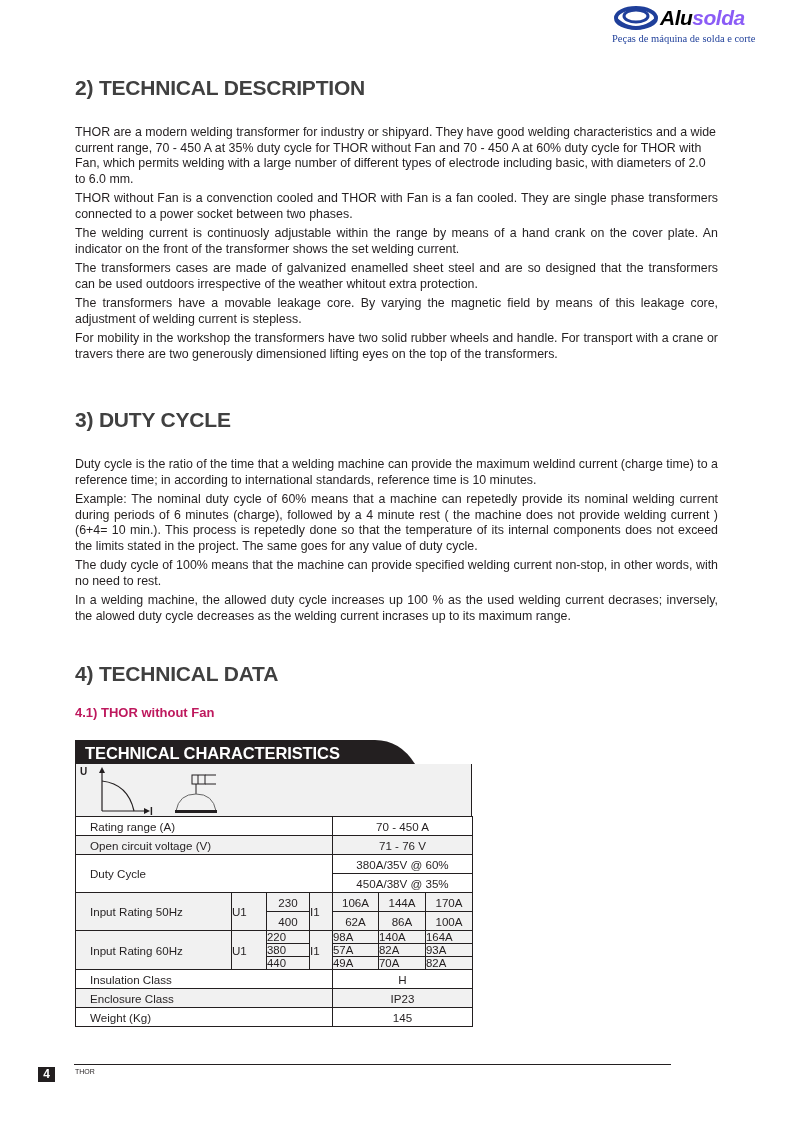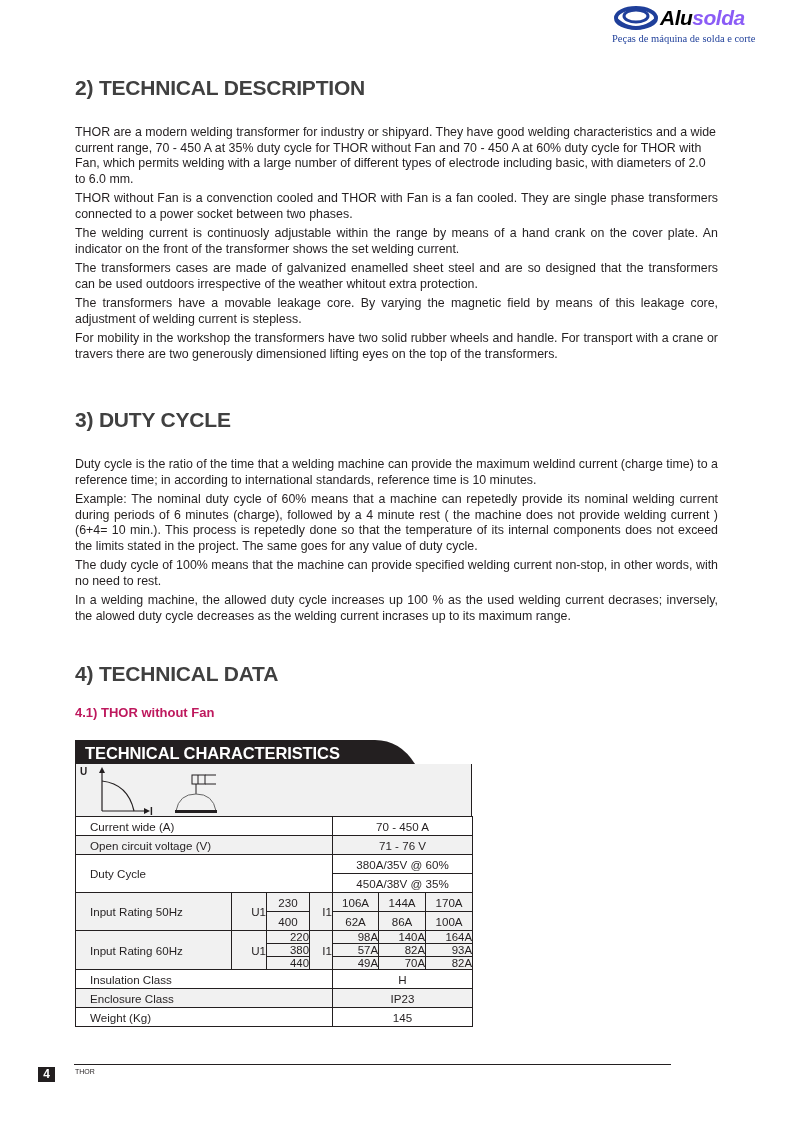--- a/index.html
+++ b/index.html
@@ -26,22 +26,22 @@
   .tc { position: absolute; left: 75px; top: 740px; width: 397px; }
   .tc-head { position: relative; height: 24px; }
   .tc-head svg { position: absolute; left: 0; top: 0; }
   .tc-head .t { position: absolute; left: 10px; top: 4px; color: #fff; font-weight: bold; font-size: 16.5px; letter-spacing: -0.1px; }
   .tc-graphic { height: 52px; border-left: 1px solid #231f20; border-right: 1px solid #231f20; background: #f1f1f1; position: relative; }
   table.spec { border-collapse: collapse; width: 397px; font-size: 11.6px; table-layout: fixed; }
   table.spec td { border: 1px solid #231f20; padding: 0; height: 18px; line-height: 17px; }
   table.spec td.lbl { padding-left: 14px; text-align: left; }
   table.spec td.val { text-align: center; }
   table.spec tr.g td { background: #f1f1f1; }
-  table.spec td.sm { height: 12px; line-height: 12px; font-size: 11.4px; text-align: right; }
-  table.spec td.mid { text-align: right; margin-top: 18px; }
+  table.spec td.sm { height: 12px; line-height: 12px; font-size: 11.4px; text-align: left; }
+  table.spec td.mid { text-align: left; margin-top: 18px; }
 
   .footer-line { position: absolute; left: 74px; top: 1064px; width: 597px; height: 1px; background: #231f20; }
   .page-num { position: absolute; left: 38px; top: 1067px; width: 17px; height: 15px; background: #231f20; color: #fff;
               font-weight: bold; font-size: 12px; text-align: center; line-height: 15px; }
   .footer-label { position: absolute; left: 75px; top: 1068px; font-size: 7px; color: #231f20; }
 </style>
 </head>
 <body>
 
 <div class="logo">
@@ -107,21 +107,21 @@
       <col style="width:156px">
         <col style="width:35px">
         <col style="width:43px">
         <col style="width:23px">
         <col style="width:46px">
         <col style="width:47px">
         <col style="width:47px">
     </colgroup>
     <tbody>
         <tr>
-      <td class="lbl" colspan="4">Current wide (A)</td>
+      <td class="lbl" colspan="4">Rating range (A)</td>
       <td class="val" colspan="3">70 - 450 A</td>
     </tr>
     <tr class="g">
       <td class="lbl" colspan="4">Open circuit voltage (V)</td>
       <td class="val" colspan="3">71 - 76 V</td>
     </tr>
     <tr>
       <td class="lbl" colspan="4" rowspan="2">Duty Cycle</td>
       <td class="val" colspan="3">380A/35V @ 60%</td>
     </tr>

